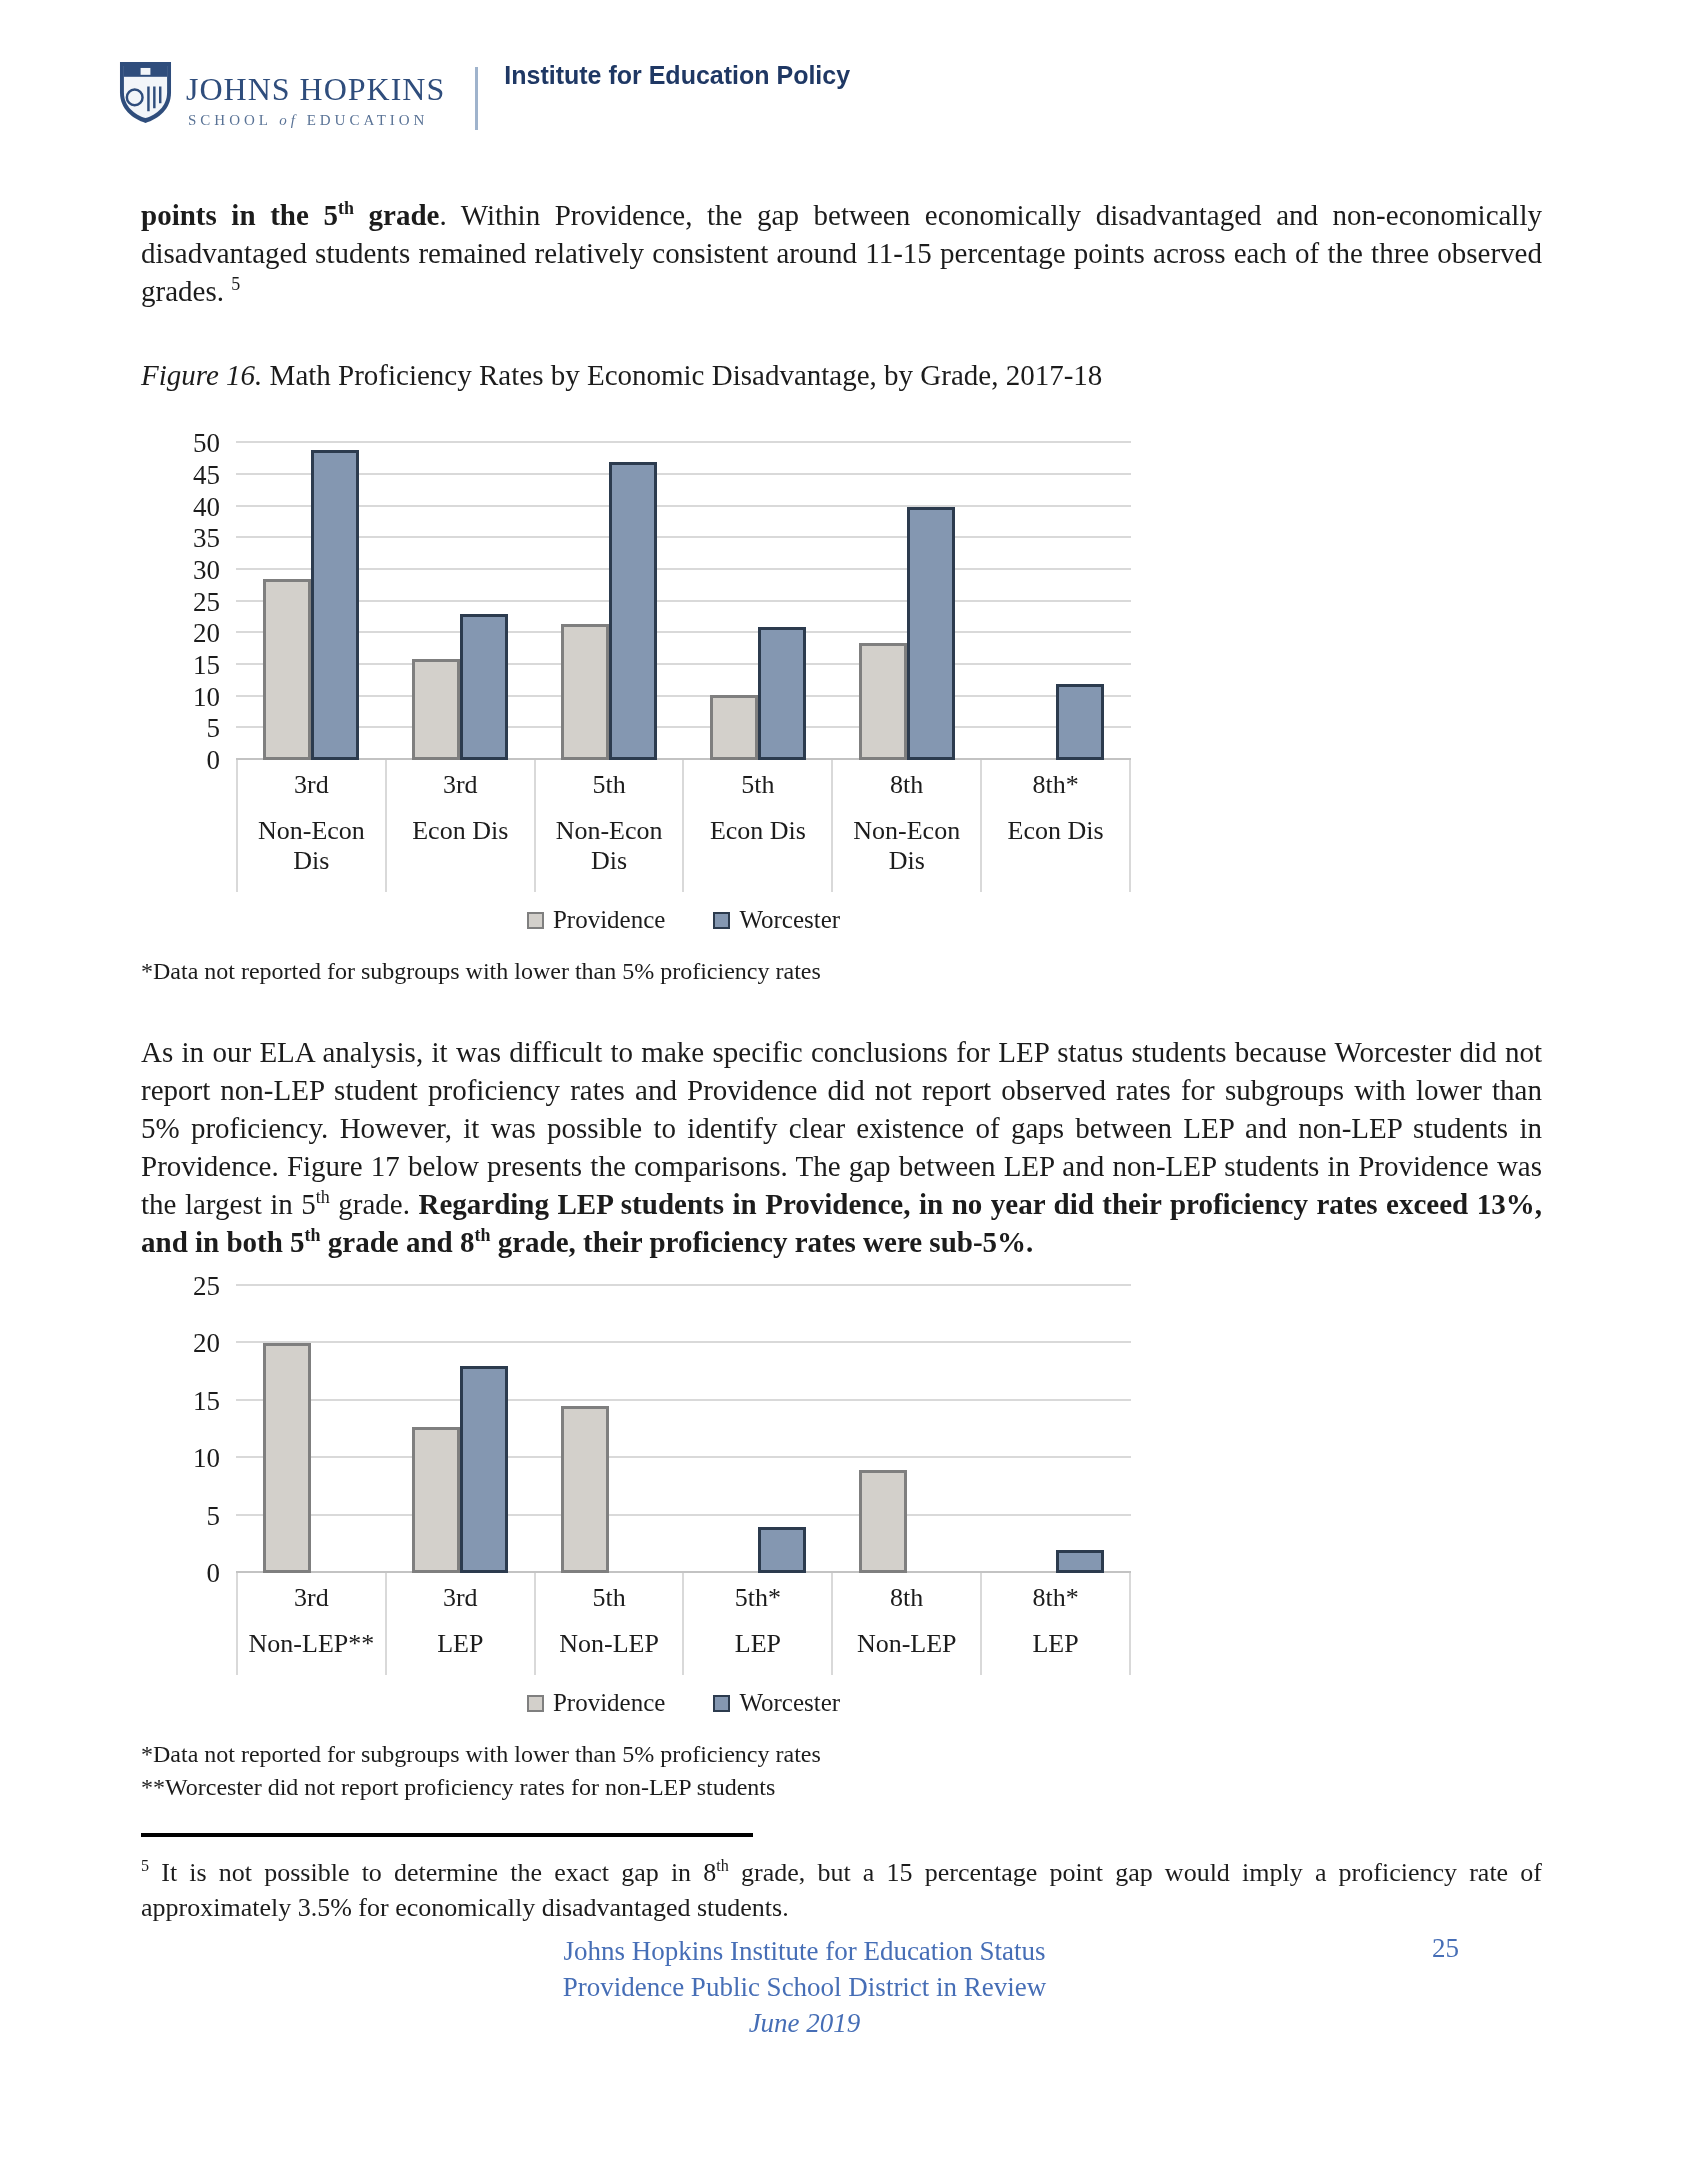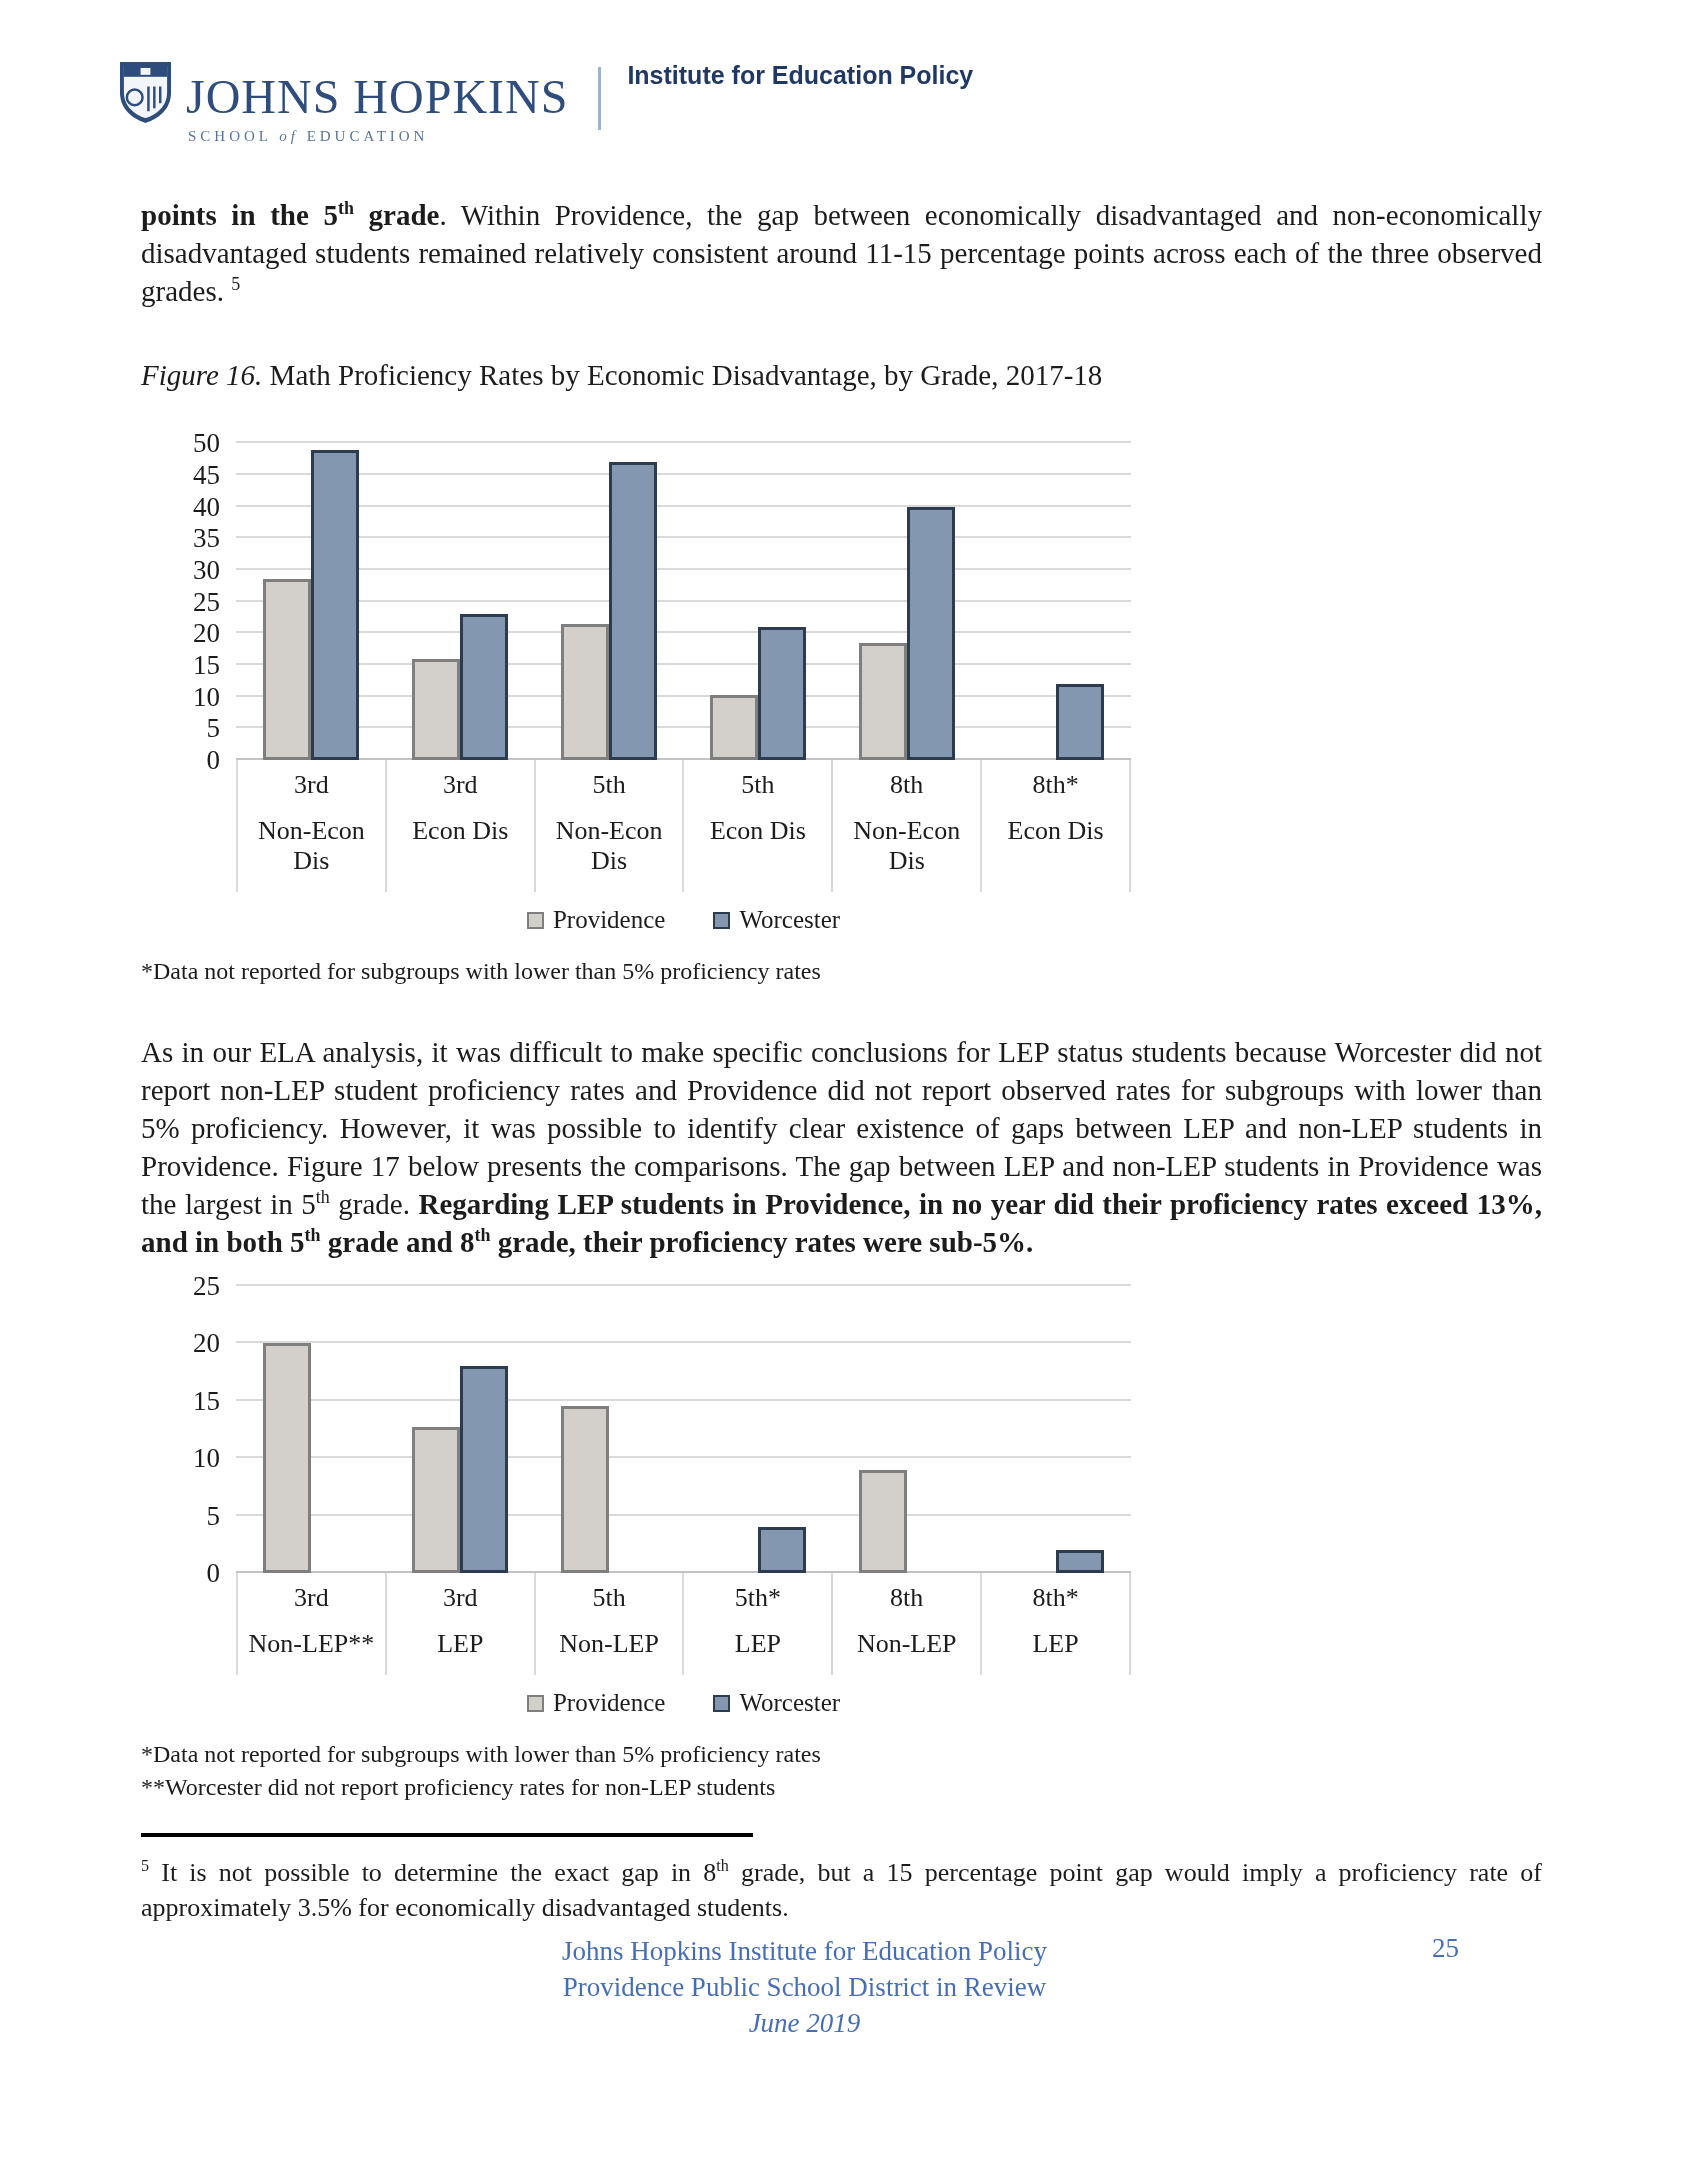--- a/index.html
+++ b/index.html
@@ -9,21 +9,21 @@
     font-family: "Liberation Serif", serif;
     color: #1c1c1c;
     overflow: hidden;
   }
   .page { box-sizing: border-box; width: 1683px; height: 2178px; padding: 61px 141px 0 141px; }
 
   
   .header { display: flex; align-items: flex-start; margin-left: -22px; height: 85px; }
   .logo { display: flex; align-items: flex-start; gap: 14px; }
   .logo-text { display: flex; flex-direction: column; }
-  .wordmark { font-size: 48px; letter-spacing: 1px; color: #2f4d7c; line-height: 1; margin-top: 12px; white-space: nowrap; }
+  .wordmark { font-size: 32px; letter-spacing: 1px; color: #2f4d7c; line-height: 1; margin-top: 12px; white-space: nowrap; }
   .schoolline { font-size: 15px; letter-spacing: 4px; color: #5a7396; margin-top: 7px; padding-left: 2px; white-space: nowrap; }
   .hdr-divider { width: 3px; height: 63px; background: #9fb3cc; margin: 6px 26px 0 30px; }
   .institute { font-family: "Liberation Sans", sans-serif; font-weight: bold; font-size: 25px; color: #1f3864; white-space: nowrap; }
 
   
   .para { font-size: 29px; line-height: 38px; text-align: justify; }
   .p1 { margin-top: 50px; }
   .p2 { margin-top: 46px; }
   .b { font-weight: bold; }
   .i { font-style: italic; }
@@ -340,21 +340,21 @@
 
   <div class="chart-note">*Data not reported for subgroups with lower than 5% proficiency rates</div>
   <div class="chart-note chart-note2">**Worcester did not report proficiency rates for non-LEP students</div>
 
   <div class="fn-rule"></div>
 
   <div class="footnote5"><sup>5</sup><span> It is not possible to determine the exact gap in 8</span><sup>th</sup><span> grade, but a 15 percentage point gap would imply a proficiency rate of approximately 3.5% for economically disadvantaged students.</span></div>
 
   <div class="footer">
     <div class="footer-lines">
-      <div class="footer-line">Johns Hopkins Institute for Education Policy</div>
+      <div class="footer-line">Johns Hopkins Institute for Education Status</div>
       <div class="footer-line">Providence Public School District in Review</div>
       <div class="footer-date">June 2019</div>
     </div>
     <div class="page-number">25</div>
   </div>
 
 </div>
 
 
 </body></html>

